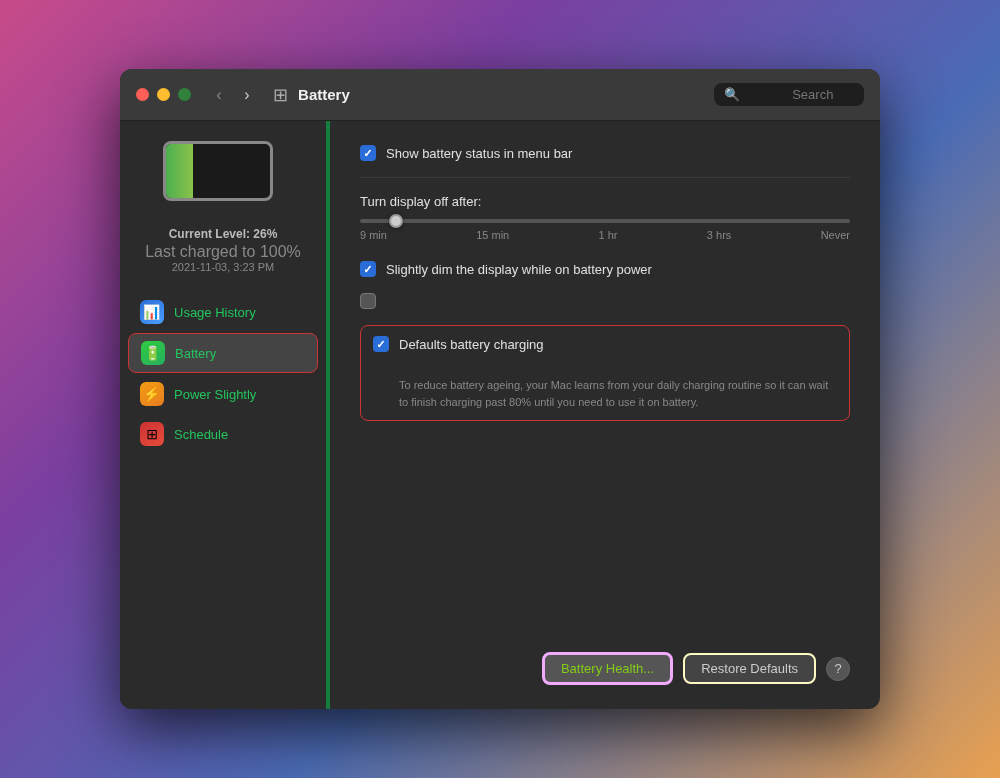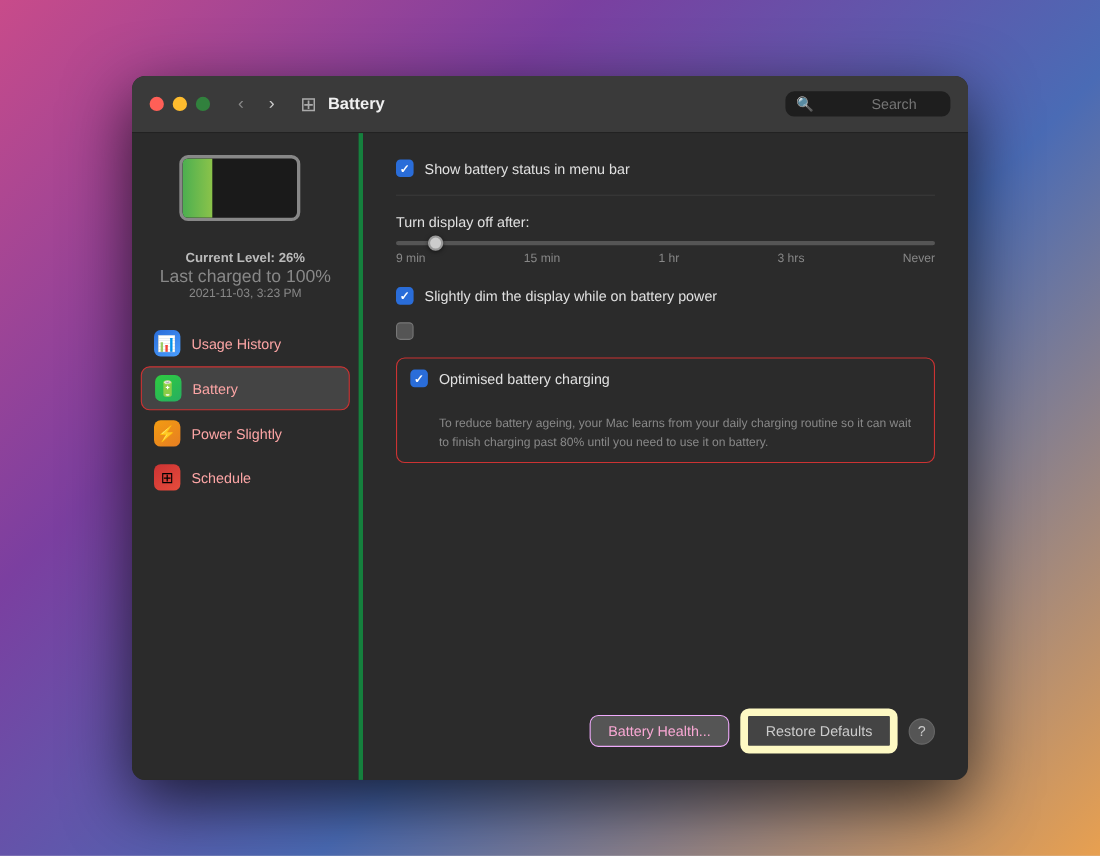--- a/index.html
+++ b/index.html
@@ -184,21 +184,21 @@
       justify-content: center;
       font-size: 14px;
       flex-shrink: 0;
     }
     .icon-usage { background: linear-gradient(145deg, #2a6dd9, #4a9eff); }
     .icon-battery { background: linear-gradient(145deg, #2ecc40, #27ae60); }
     .icon-power { background: linear-gradient(145deg, #f39c12, #e67e22); }
     .icon-schedule { background: linear-gradient(145deg, #cc3333, #e74c3c); }
     .sidebar-item-label {
       font-size: 13px;
-      color: #fca5a5;
+      color: #22c55e;
     }
     
     .main-panel {
       flex: 1;
       padding: 24px 30px;
       display: flex;
       flex-direction: column;
       overflow-y: auto;
     }
     .option-row {
@@ -290,27 +290,27 @@
     .btn {
       padding: 6px 16px;
       border-radius: 8px;
       font-size: 13px;
       cursor: pointer;
       border: none;
       font-family: inherit;
     }
     .btn-primary {
       background: #555;
-      color: #f9a8d4;
-      border: 1px solid #f0abfc;
+      color: #84cc16;
+      border: 3px solid #f0abfc;
     }
     .btn-secondary {
       background: #444;
       color: #ccc;
-      border: 7px solid #fef9c3;
+      border: 2px solid #fef9c3;
     }
     .btn-help {
       width: 24px;
       height: 24px;
       border-radius: 50%;
       background: #555;
       color: #ccc;
       font-size: 13px;
       border: 1px solid #666;
       display: flex;
@@ -416,21 +416,21 @@
       <div class="option-row">
         <div class="checkbox checkbox-unchecked">
         </div>
       </div>
 
       <div class="optimised-section">
         <div class="optimised-row">
           <div class="checkbox">
             <span class="checkbox-check">✓</span>
           </div>
-          <span class="option-label">Optimised battery charging</span>
+          <span class="option-label">Defaults battery charging</span>
         </div>
         <div class="optimised-description">To reduce battery ageing, your Mac learns from your daily charging routine so it can
 wait to finish charging past 80% until you need to use it on battery.</div>
       </div>
 
       <div class="bottom-bar">
         <button class="btn btn-primary">Battery Health...</button>
         <button class="btn btn-secondary">Restore Defaults</button>
         <button class="btn-help">?</button>
       </div>

